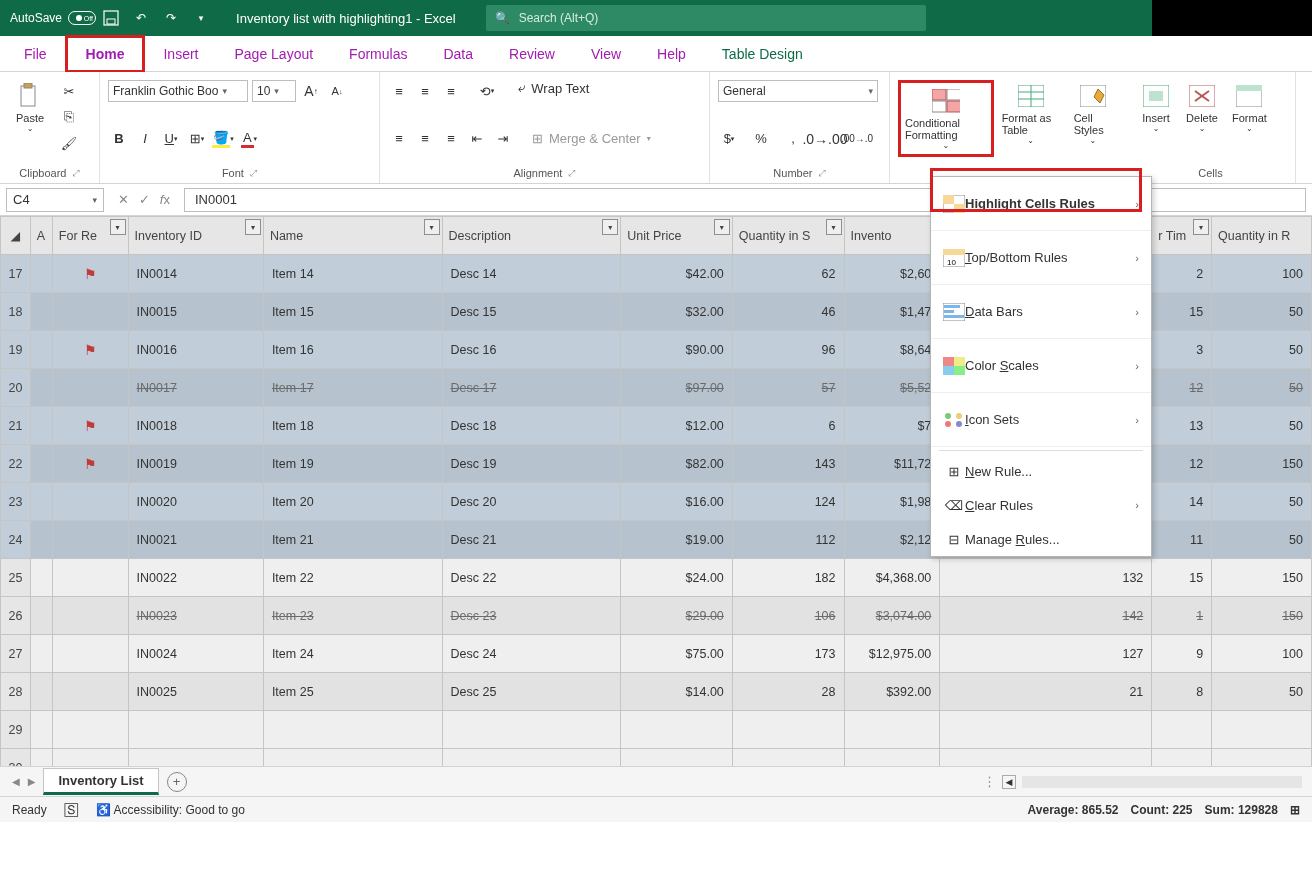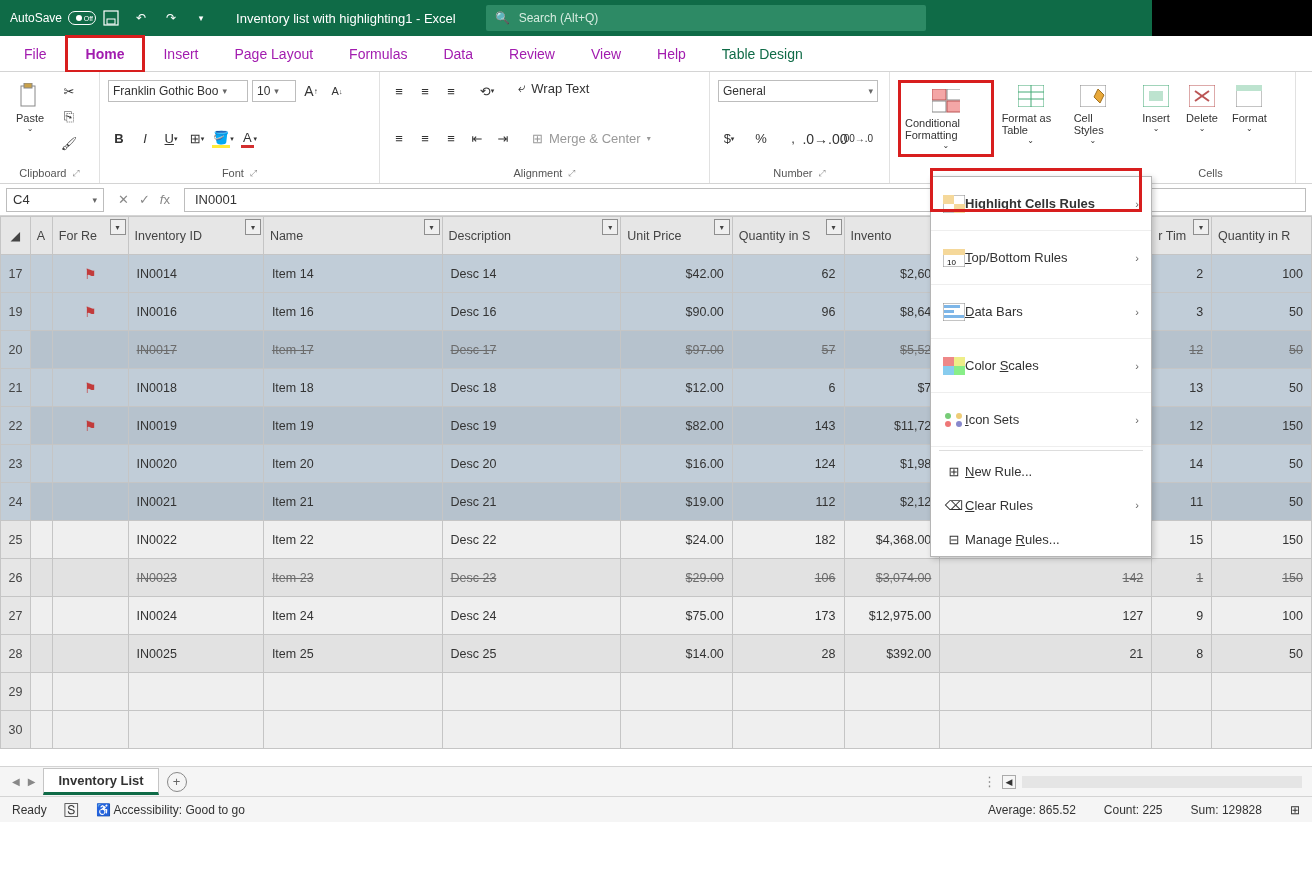--- a/index.html
+++ b/index.html
@@ -71,21 +71,21 @@
 
 
 .sheet-tabs { height: 30px; border-top: 1px solid #d4d4d4; display: flex; align-items: center; padding: 0 12px; background: #f5f5f5; gap: 8px; position: relative; }
 .sheet-tabs .nav { color: #888; font-size: 10px; }
 .sheet-tab { padding: 4px 14px; background: #fff; border: 1px solid #c5c5c5; border-bottom: 3px solid #0f6b47; font-size: 13px; font-weight: 600; }
 .sheet-tabs .add { width: 20px; height: 20px; border: 1px solid #888; border-radius: 50%; display: flex; align-items: center; justify-content: center; color: #666; font-size: 13px; }
 .sheet-tabs .scroll { position: absolute; right: 10px; display: flex; align-items: center; gap: 6px; }
 
 
 .status-bar { height: 26px; border-top: 1px solid #d4d4d4; display: flex; align-items: center; padding: 0 12px; font-size: 12px; color: #333; background: #f5f5f5; gap: 18px; }
-.status-bar .right { margin-left: auto; display: flex; gap: 28px; }
+.status-bar .right { margin-left: auto; display: flex; gap: 12px; font-weight: bold; }
 
 svg { display: block; }
 .underline-accent { text-decoration: underline; }
 </style>
 </head>
 <body>
 
 <div class="title-bar">
   <div class="autosave">
     <span>AutoSave</span>
@@ -378,20 +378,34 @@
           <td class="data">IN0014</td>
           <td class="data">Item 14</td>
           <td class="data">Desc 14</td>
           <td class="data num">$42.00</td>
           <td class="data num">62</td>
           <td class="data num">$2,60</td>
           <td class="data num"></td>
           <td class="data num">2</td>
           <td class="data num">100</td>
         </tr>
+        <tr class="sel-row alt">
+          <th class="row-head">18</th>
+          <td class="data"></td>
+          <td class="data flag-cell"></td>
+          <td class="data">IN0015</td>
+          <td class="data">Item 15</td>
+          <td class="data">Desc 15</td>
+          <td class="data num">$32.00</td>
+          <td class="data num">46</td>
+          <td class="data num">$1,47</td>
+          <td class="data num"></td>
+          <td class="data num">15</td>
+          <td class="data num">50</td>
+        </tr>
         <tr class="sel-row">
           <th class="row-head">19</th>
           <td class="data"></td>
           <td class="data flag-cell"><span class="flag">⚑</span></td>
           <td class="data">IN0016</td>
           <td class="data">Item 16</td>
           <td class="data">Desc 16</td>
           <td class="data num">$90.00</td>
           <td class="data num">96</td>
           <td class="data num">$8,64</td>

